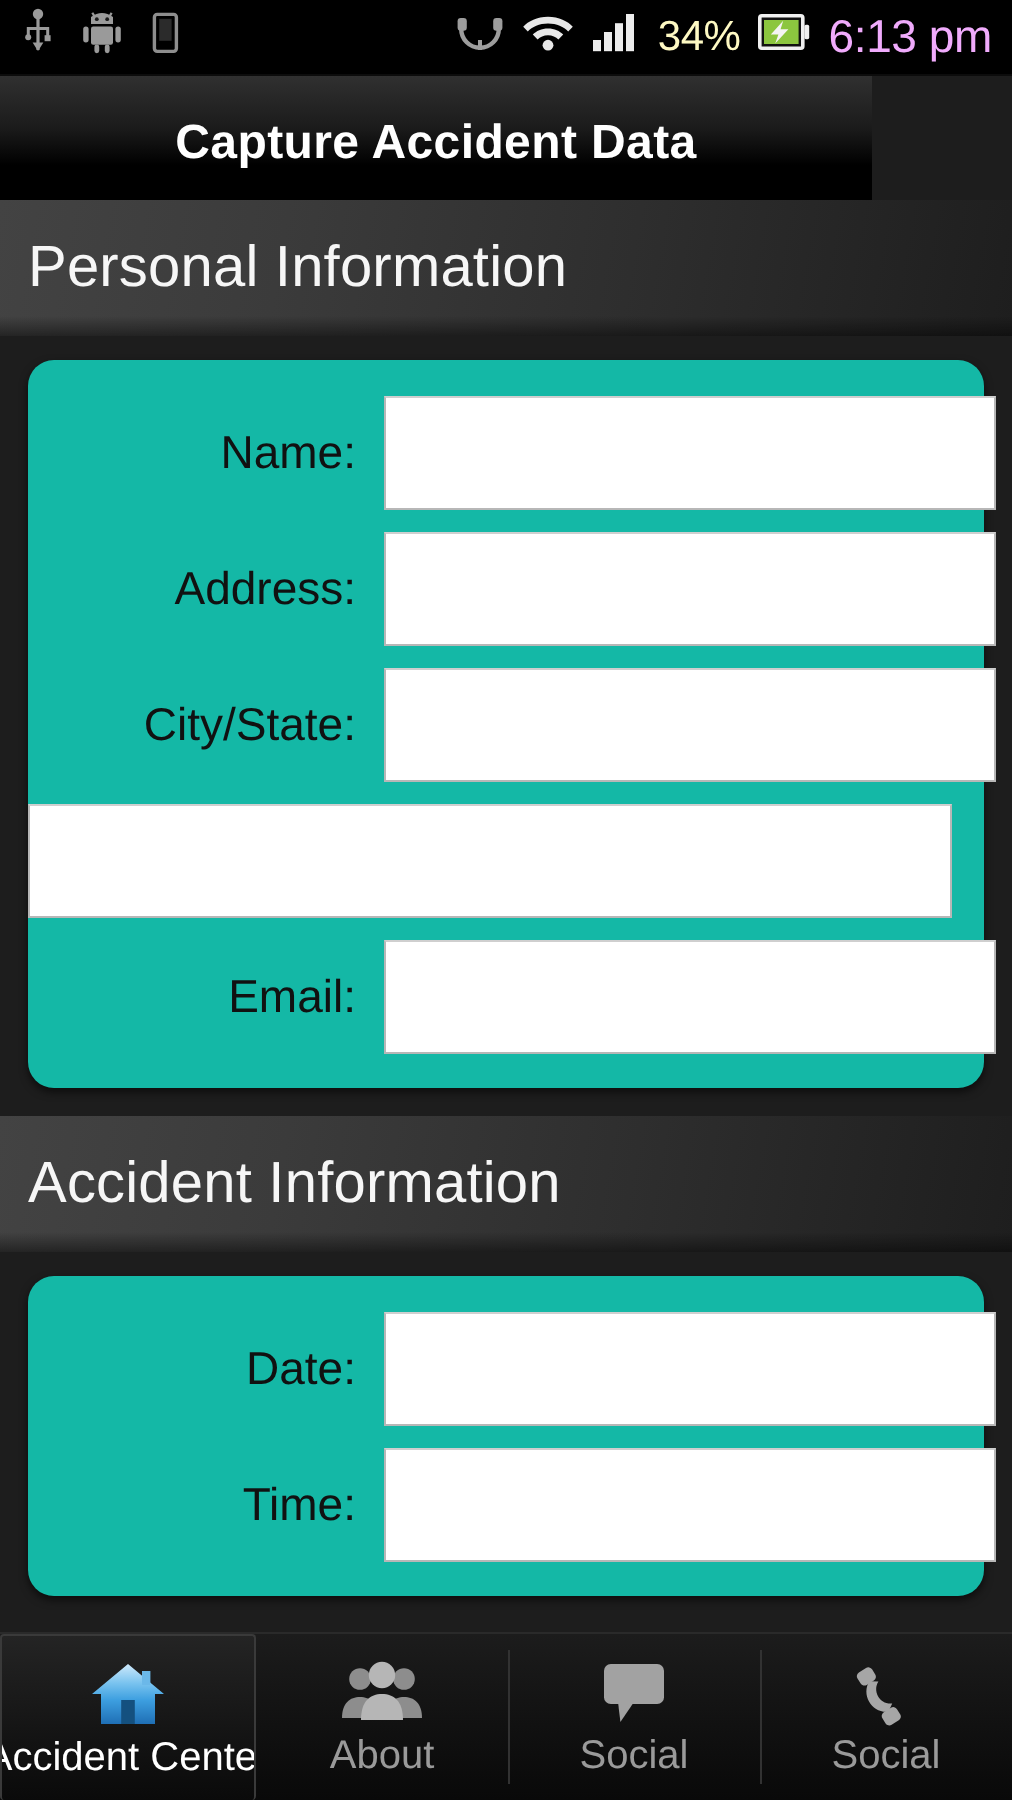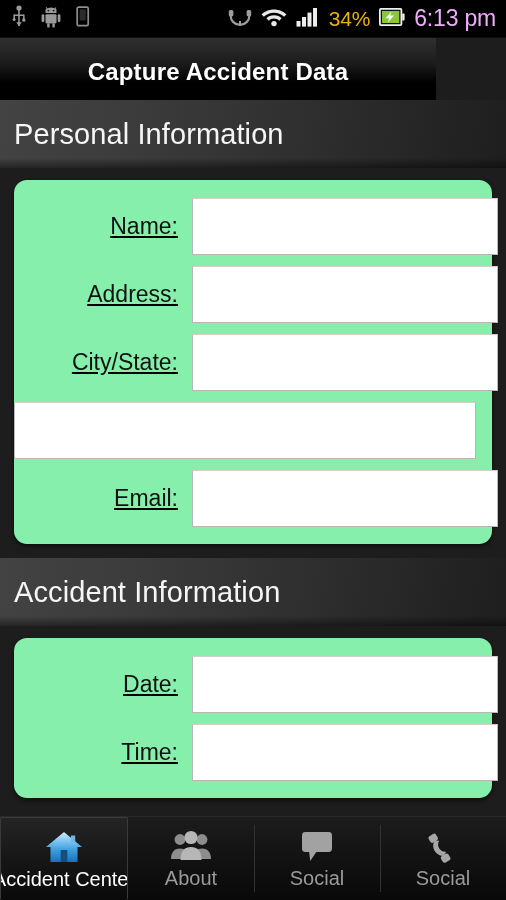--- a/index.html
+++ b/index.html
@@ -32,21 +32,21 @@
     display: flex; align-items: center; gap: 14px;
     padding-left: 12px;
   }
   .status-right {
     margin-left: auto;
     display: flex; align-items: center; gap: 9px;
     padding-right: 10px;
   }
   .sb-icon { display: block; }
   .sb-text {
-    color: #eab308;
+    color: #fef9c3;
     font-size: 21px;
     letter-spacing: -0.2px;
     font-family: "Liberation Sans", sans-serif;
   }
   #status-clock { font-size: 23px; color: #f0abfc; }
 
   
   #title-bar {
     position: absolute; top: 38px; left: 0;
     width: 436px; height: 62px;
@@ -88,26 +88,25 @@
     font-size: 29px;
     letter-spacing: 0.1px;
     position: relative; z-index: 2;
   }
   .card-wrap {
     padding: 12px 14px 0 14px;
     box-sizing: border-box;
     background: #1d1d1d;
   }
   .card {
-    background: #86efac;
+    background: #14b8a6;
     border-radius: 13px;
     padding: 12px 16px 12px 0;
     box-sizing: border-box;
     box-shadow: 0 2px 4px rgba(0,0,0,0.6);
-    text-decoration: underline;
   }
 
   .form-row {
     display: flex;
     align-items: center;
     height: 68px;
   }
   .form-label {
     width: 178px;
     text-align: right;

